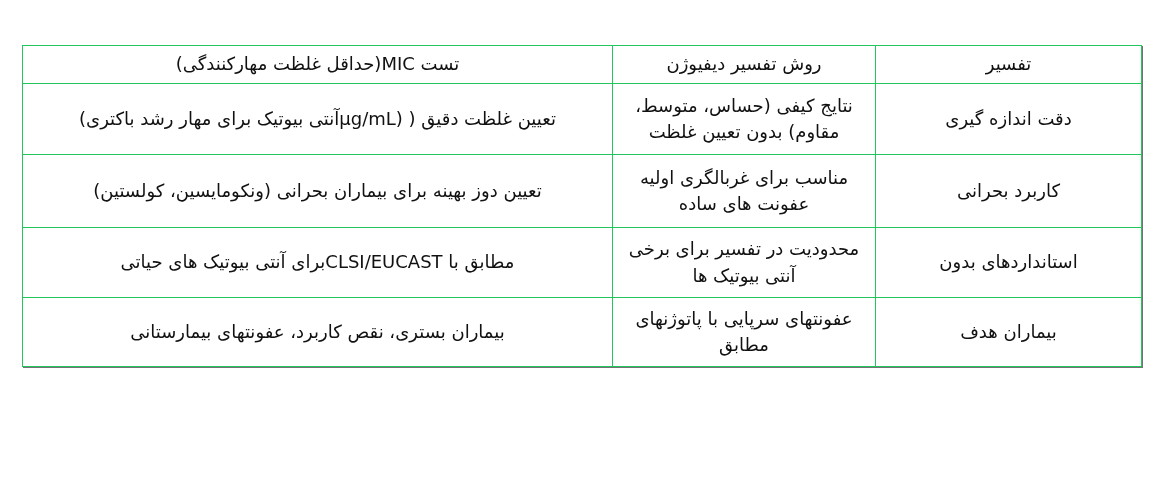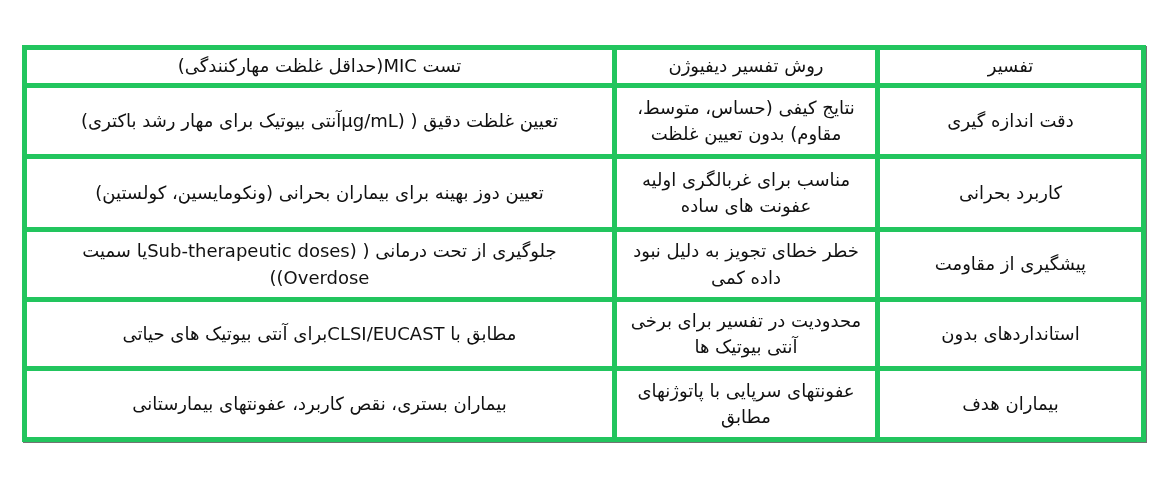--- a/index.html
+++ b/index.html
@@ -23,21 +23,21 @@
     top: 45px;
     width: 1119px;
     border-collapse: collapse;
     table-layout: fixed;
     box-shadow: 1px 1px 0 rgba(90,90,90,0.85);
   }
   table.cmp col.c-criterion { width: 266px; }
   table.cmp col.c-disk      { width: 263px; }
   table.cmp col.c-mic       { width: 590px; }
   table.cmp th, table.cmp td {
-    border: 5px solid #22c55e;
+    border: 1px solid #22c55e;
     text-align: center;
     vertical-align: middle;
     color: #111111;
     font-size: 18px;
     line-height: 1.45;
     font-weight: normal;
     padding: 3px 8px;
     background: #ffffff;
     unicode-bidi: plaintext;
   }
@@ -70,25 +70,20 @@
         <td>دقت اندازه گیری</td>
         <td>نتایج کیفی (حساس، متوسط، مقاوم) بدون تعیین غلظت</td>
         <td>تعیین غلظت دقیق ( (µg/mLآنتی بیوتیک برای مهار رشد باکتری)</td>
       </tr>
       <tr>
         <td>کاربرد بحرانی</td>
         <td>مناسب برای غربالگری اولیه عفونت های ساده</td>
         <td>تعیین دوز بهینه برای بیماران بحرانی (ونکومایسین، کولستین)</td>
       </tr>
       <tr>
-        <td>پیشگیری از مقاومت</td>
-        <td>خطر خطای تجویز به دلیل نبود داده کمی</td>
-        <td>جلوگیری از تحت درمانی ( (Sub-therapeutic dosesیا سمیت Overdose))‎</td>
-      </tr>
-      <tr>
         <td>استانداردهای بدون</td>
         <td>محدودیت در تفسیر برای برخی آنتی بیوتیک ها</td>
         <td>مطابق با  CLSI/EUCASTبرای آنتی بیوتیک های حیاتی</td>
       </tr>
       <tr>
         <td>بیماران هدف</td>
         <td>عفونتهای سرپایی با پاتوژنهای مطابق</td>
         <td>بیماران بستری، نقص کاربرد، عفونتهای بیمارستانی</td>
       </tr>
     </tbody>

